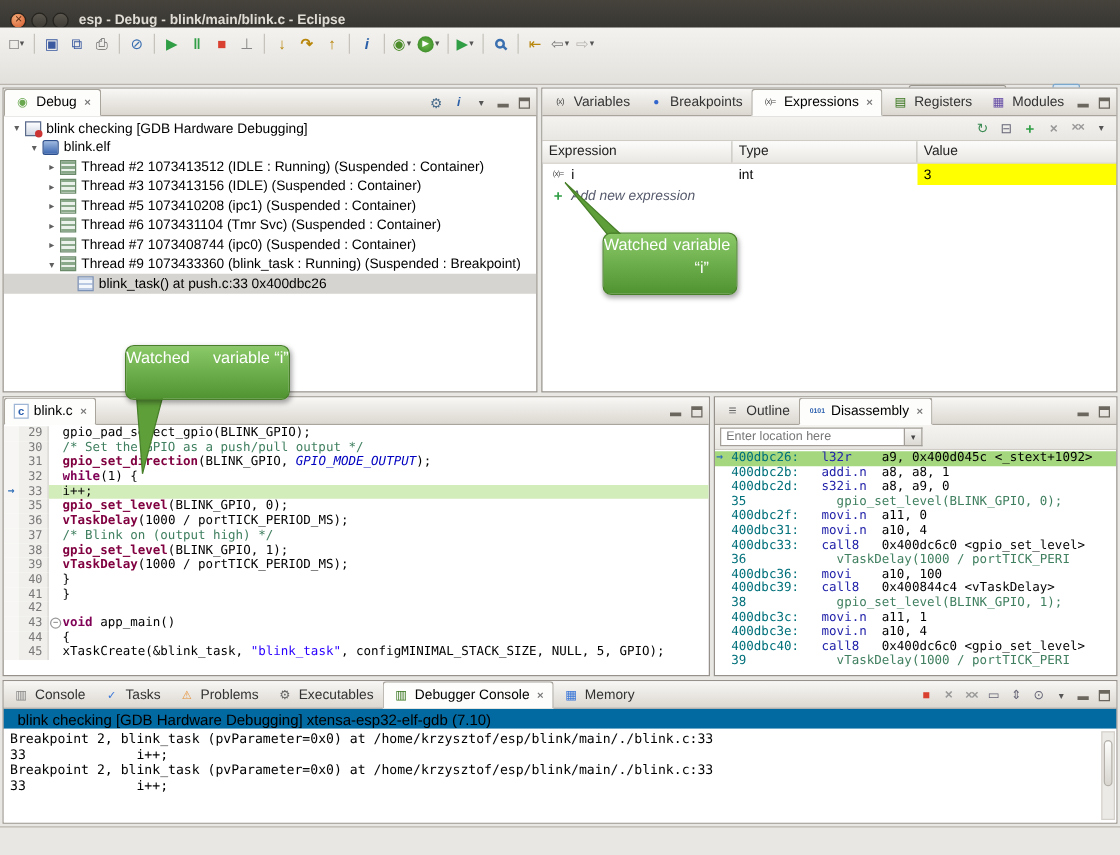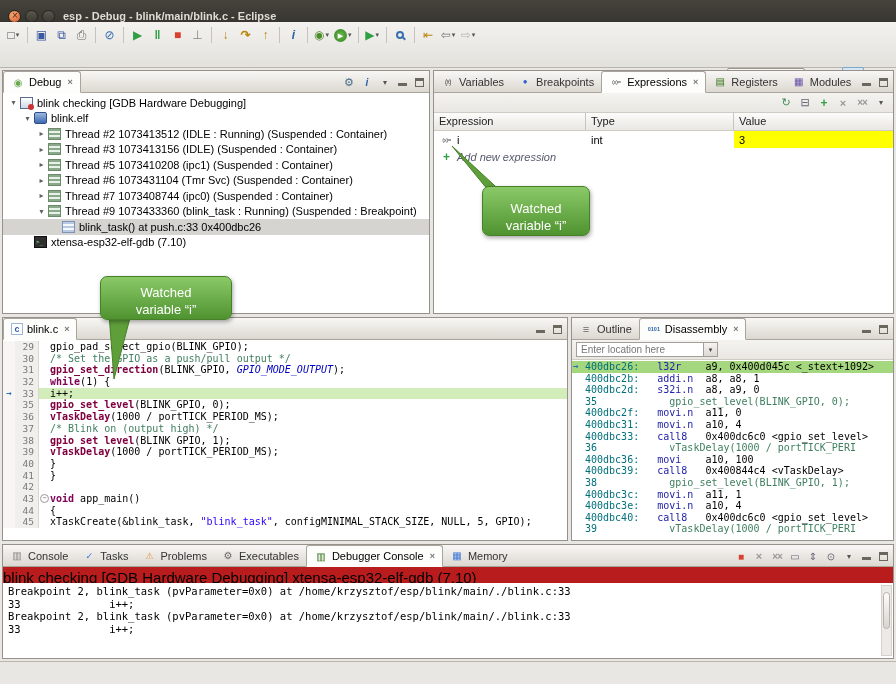--- a/index.html
+++ b/index.html
@@ -144,47 +144,47 @@
 .sg-plain{color:#000}
 .sg-comment{color:#3f7f5f}
 .sg-keyword{color:#7f0055;font-weight:bold}
 .sg-func{color:#800040;font-weight:bold}
 .sg-macro{color:#0000c0;font-style:italic}
 .sg-string{color:#2a00ff}
 
 
 .loc-row{height:20px;min-height:20px;background:linear-gradient(#f4f3f0,#e9e7e2);border-bottom:1px solid #cfccc5;
   display:flex;align-items:center;padding:0 4px}
-.loc-box{width:128px;height:15px;background:#fff;border:1px solid #a39f98;font-size:10px;color:#777;
+.loc-box{width:148px;height:15px;background:#fff;border:1px solid #a39f98;font-size:10px;color:#777;
   display:flex;align-items:center;padding:0 4px;white-space:nowrap;overflow:hidden}
 .loc-dd{width:14px;height:15px;border:1px solid #a39f98;border-left:none;
   background:linear-gradient(#f5f4f2,#dcd9d3);display:flex;align-items:center;justify-content:center;font-size:7px;color:#444}
 .loc-dd::before{content:"▾"}
 .disasm-body{flex:1;font-family:"DejaVu Sans Mono",monospace;font-size:10px;line-height:11.6px;overflow:hidden;padding-top:1px}
 .drow{white-space:pre;padding-left:13px;position:relative;height:11.6px}
 .drow.current{background:var(--disassembly-current-line)}
 .dmark{position:absolute;left:1px;top:0;color:#2f6fb7;font-weight:bold;font-size:9px}
 .d-addr{color:#00707a}
 .d-mnem{color:#2222aa}
 .d-ops{color:#000}
 .d-srcnum{color:#00707a}
 .d-src{color:#3f7f5f}
 
 
-.console-title{height:16px;min-height:16px;font-size:15px;padding:2px 0;background:#b91c1c;white-space:nowrap}
+.console-title{height:16px;min-height:16px;font-size:12px;padding:2px 11px;background:#0369a1;white-space:nowrap}
 .console-body{flex:1;font-family:"DejaVu Sans Mono",monospace;font-size:10.5px;line-height:12.5px;padding:2px 5px;background:#fff}
 .cline{white-space:pre}
 .vscroll{position:absolute;right:1px;top:40px;bottom:2px;width:11px;background:#eceae6;border:1px solid #d5d2cc}
 .vthumb{position:absolute;left:1px;right:1px;top:8%;height:55%;background:linear-gradient(#fdfdfc,#d8d5cf);
   border:1px solid #b5b1aa;border-radius:4px}
 
 
 .callout{position:absolute;z-index:20;background:linear-gradient(#8bc968,var(--callout-green));
   border:1px solid #48802a;border-radius:7px;color:#fff;font-size:13px;text-align:center;
-  display:flex;flex-direction:column;justify-content:flex-end;line-height:1.35;
+  display:flex;flex-direction:row;justify-content:space-between;line-height:1.35;
   box-shadow:1px 2px 4px rgba(0,0,0,.35)}
 #callout-expr{left:482px;top:186px;width:108px;height:50px}
 #callout-editor{left:100px;top:276px;width:132px;height:44px}
 .callout-tail{position:absolute;z-index:19;pointer-events:none}
 #tail-expr{left:440px;top:140px}
 #tail-editor{left:95px;top:300px}
 </style>
 </head>
 <body>
 
@@ -340,25 +340,20 @@
       </div>
       <div class="trow" style="padding-left: 32px;">
         <span class="texp">▾</span>
         <span class="ticon ti-thread"></span>
         <span>Thread #9 1073433360 (blink_task : Running) (Suspended : Breakpoint)</span>
       </div>
       <div class="trow selected" style="padding-left: 46px;">
         <span class="texp"></span>
         <span class="ticon ti-frame"></span>
         <span>blink_task() at push.c:33 0x400dbc26</span>
-      </div>
-      <div class="trow" style="padding-left: 18px;">
-        <span class="texp"></span>
-        <span class="ticon ti-gdb"></span>
-        <span>xtensa-esp32-elf-gdb (7.10)</span>
       </div>
     </div>
 </div>
 
 <div class="panel" id="expr-panel">
   <div class="tabbar">
     <div class="tab">
         <span class="tico tico-variables"></span>
         <span>Variables</span>
       </div>

